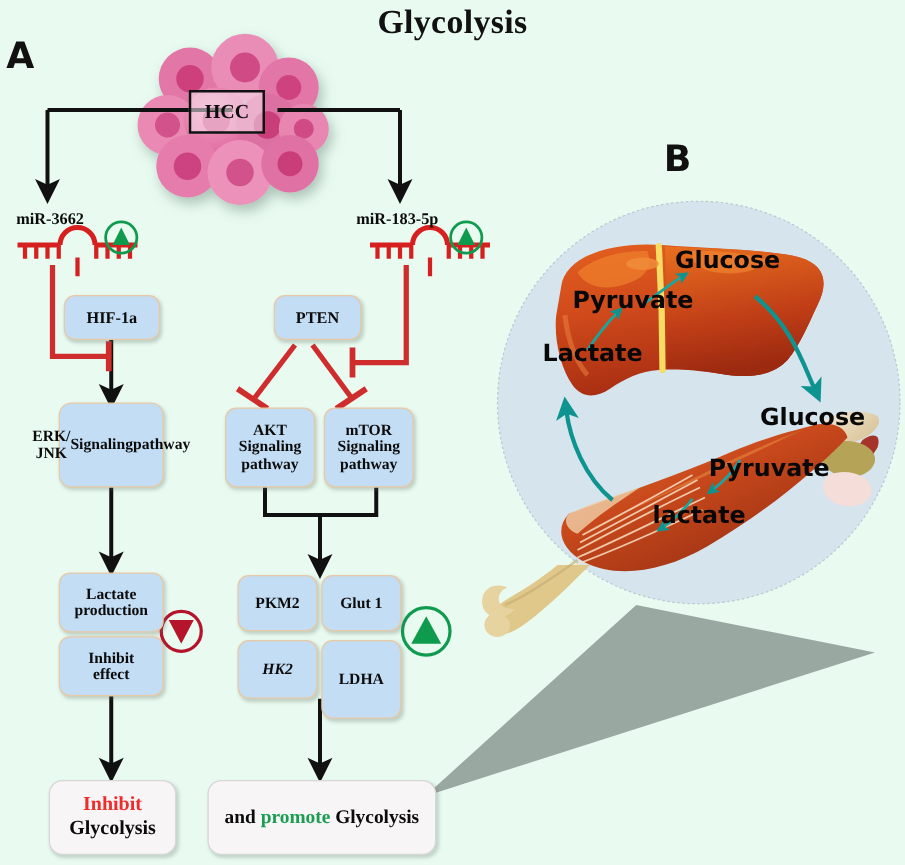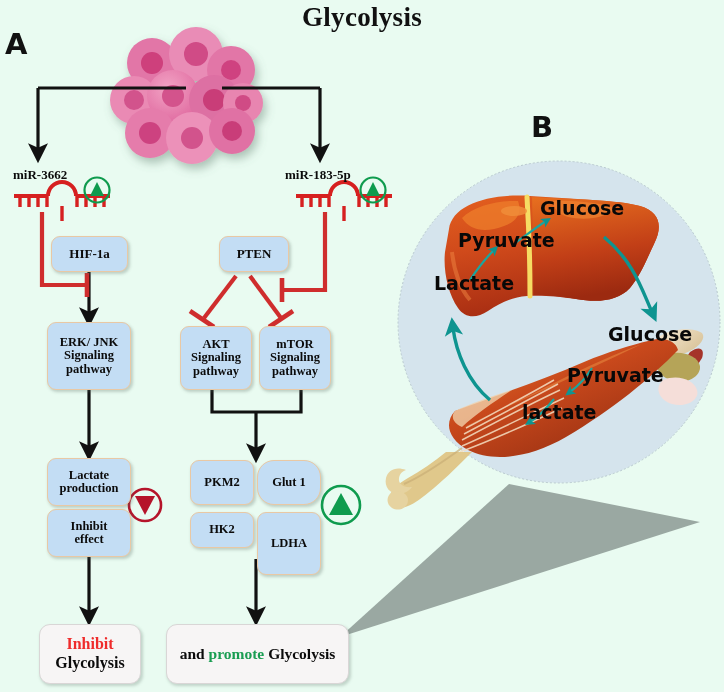--- a/index.html
+++ b/index.html
@@ -281,29 +281,35 @@
       <path d="M592,368 C586,378 578,386 570,392" marker-end="url(#tealArrowSm)"></path>
       <path d="M554,399 C546,409 538,417 530,422" marker-end="url(#tealArrowSm)"></path>
     </g>
   </svg>
 
   <div class="txt" id="title">Glycolysis</div>
 
   <div class="txt panel-letter" id="panelA">A</div>
   <div class="txt panel-letter" id="panelB">B</div>
 
+  <div class="txt" style="left:151px;top:72px;width:57px;height:31px;border:2.4px solid #111;
+              background:rgba(245,230,238,.55);display:flex;align-items:center;
+              justify-content:center;font-family:'Liberation Serif',serif;
+              font-weight:bold;font-size:16px;color:#0b0b0b;">
+    <span>HCC</span>
+  </div>
 
   <div class="txt mir-label" style="left:13px;top:167px;">miR-3662</div>
   <div class="txt mir-label" style="left:285px;top:167px;">miR-183-5p</div>
 
   <div class="node tiny" style="left:51px;top:236px;width:77px;height:36px;">
     <span>HIF-1a</span>
   </div>
 
-  <div class="node multi" style="left:47px;top:322px;width:84px;height:68px;flex-direction:column;">
+  <div class="node multi" style="left:47px;top:322px;width:84px;height:68px;flex-direction:row;border-radius:10px;">
     <span>ERK/ JNK</span>
     <span>Signaling</span>
     <span>pathway</span>
   </div>
 
   <div class="node multi" style="left:47px;top:458px;width:84px;height:48px;flex-direction:column;">
     <span>Lactate</span>
     <span>production</span>
   </div>
 
@@ -324,24 +330,24 @@
 
   <div class="node multi" style="left:259px;top:326px;width:72px;height:64px;flex-direction:column;">
     <span>mTOR</span>
     <span>Signaling</span>
     <span>pathway</span>
   </div>
 
   <div class="node small" style="left:190px;top:460px;width:64px;height:45px;">
     <span>PKM2</span>
   </div>
-  <div class="node small" style="left:257px;top:460px;width:64px;height:45px;border-radius:17px;">
+  <div class="node small" style="left:257px;top:460px;width:64px;height:45px;">
     <span>Glut 1</span>
   </div>
-  <div class="node small" style="left:190px;top:512px;width:64px;height:36px;">
+  <div class="node small" style="left:190px;top:512px;width:64px;height:47px;font-style:italic;">
     <span>HK2</span>
   </div>
   <div class="node small" style="left:257px;top:512px;width:64px;height:63px;">
     <span>LDHA</span>
   </div>
 
   <div class="outcome" style="left:39px;top:624px;width:102px;height:60px;flex-direction:column;font-size:16px;">
     <span class="red-word">Inhibit</span>
     <span>Glycolysis</span>
   </div>

